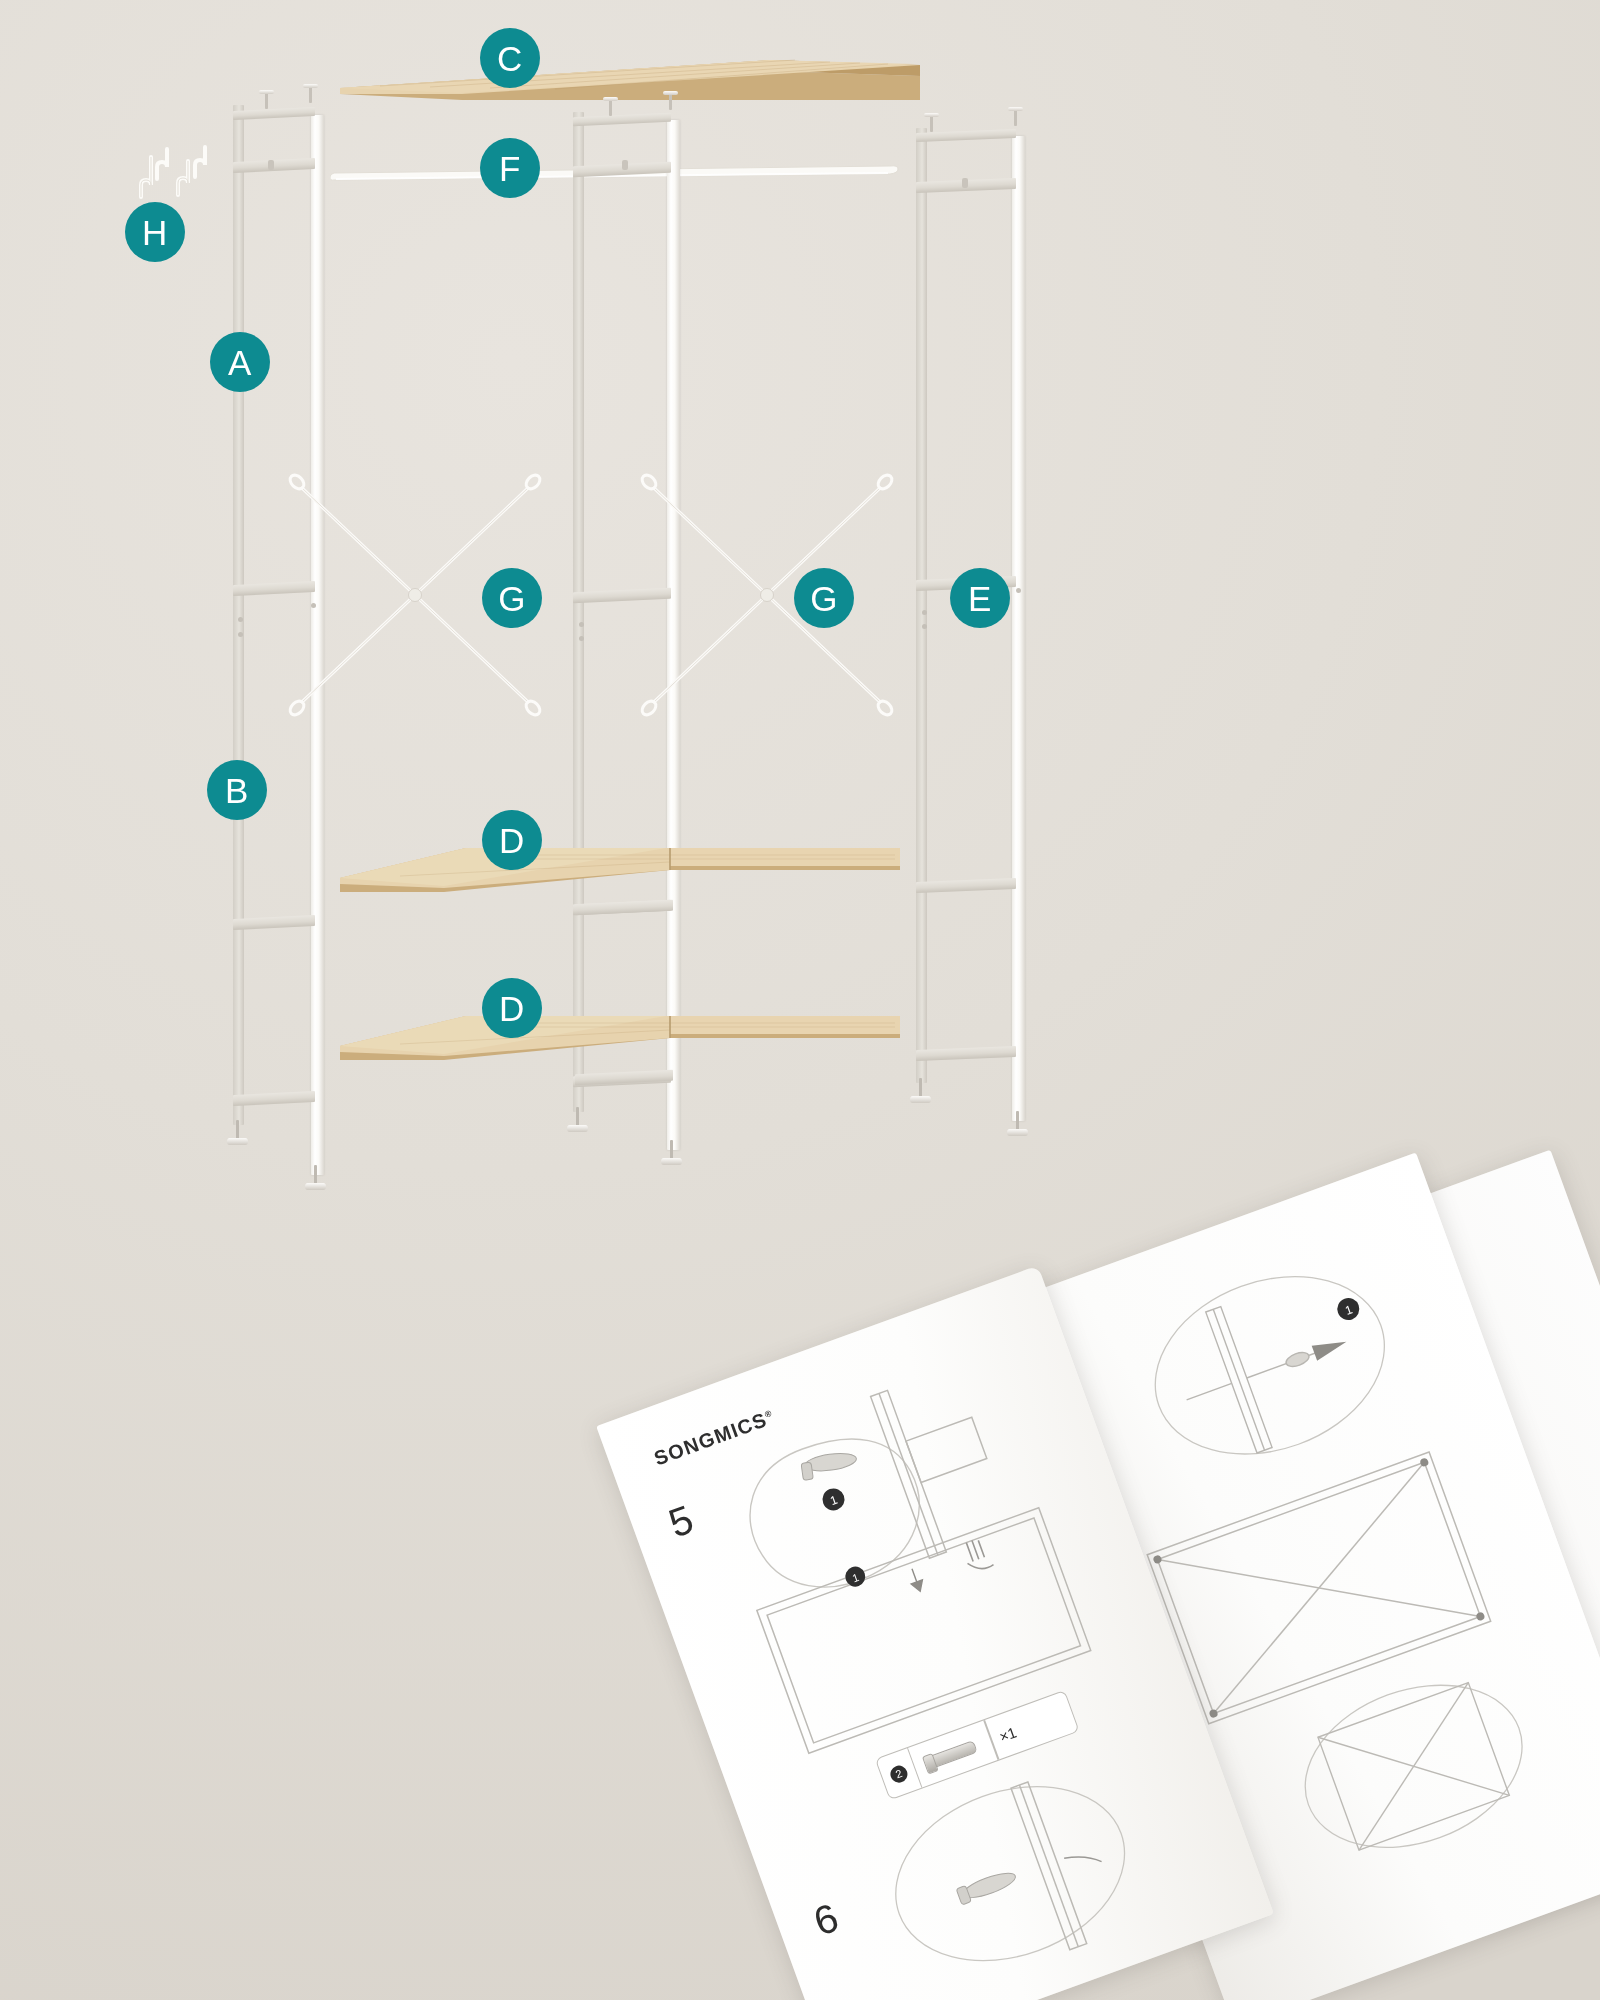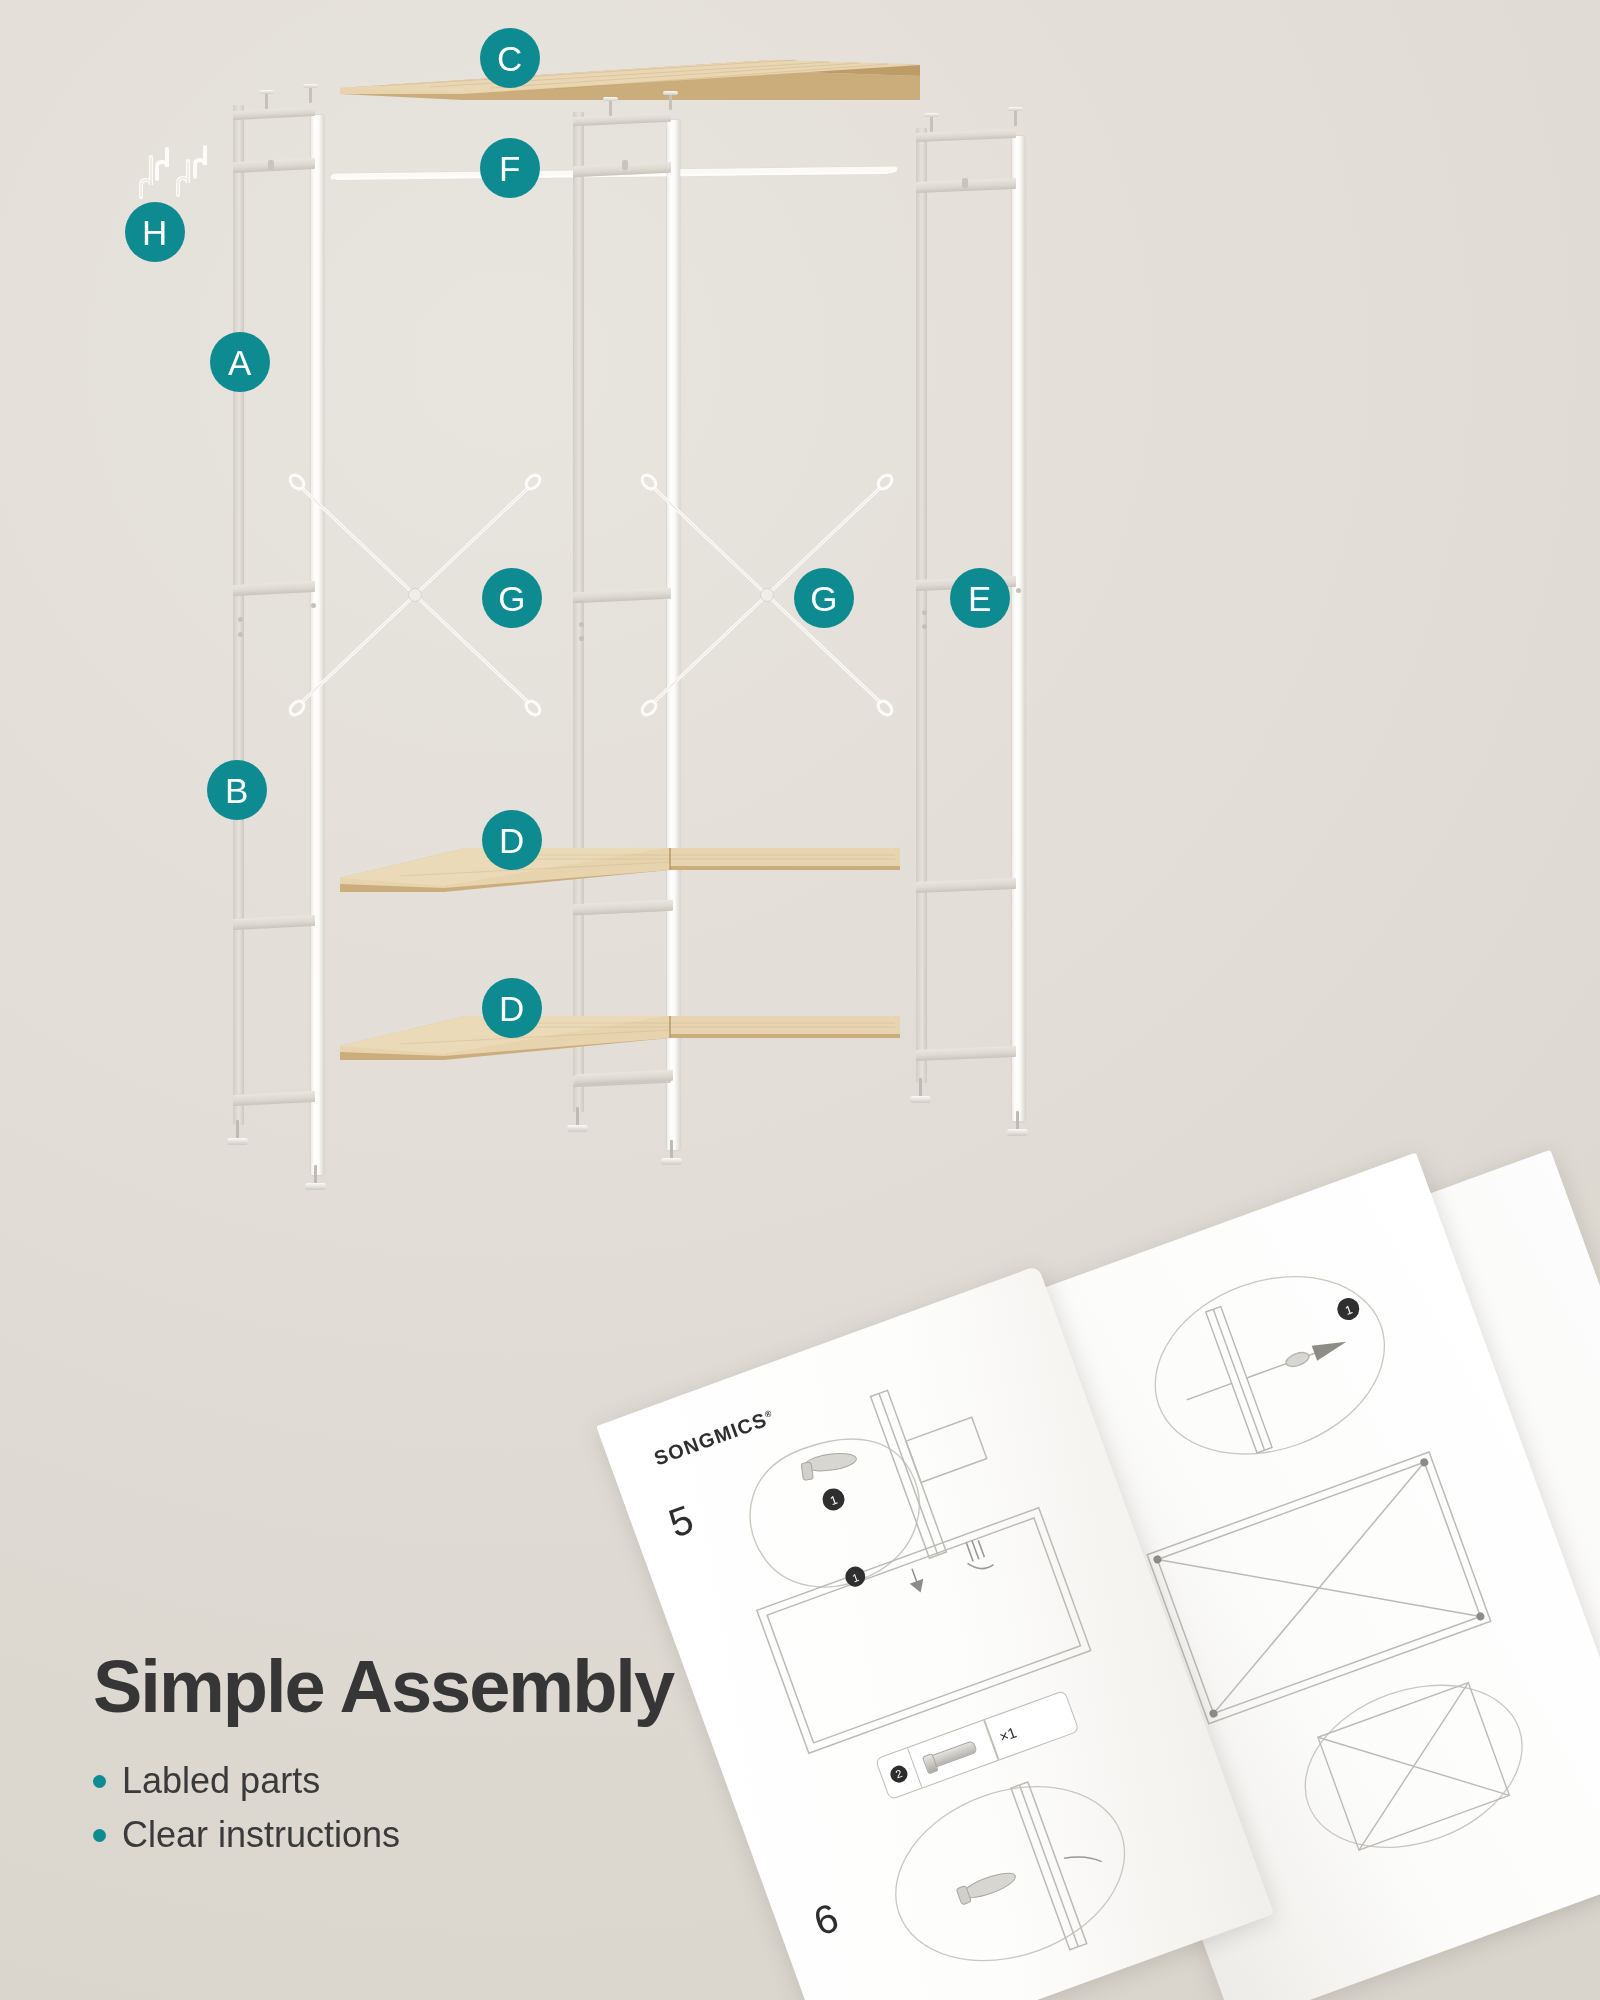--- a/index.html
+++ b/index.html
@@ -354,33 +354,20 @@
         <div class="badge" style="left: 210px; top: 332px; width: 60px; height: 60px; background: rgb(13, 139, 145); color: rgb(255, 255, 255); font-size: 35px;">A</div>
         <div class="badge" style="left: 482px; top: 568px; width: 60px; height: 60px; background: rgb(13, 139, 145); color: rgb(255, 255, 255); font-size: 35px;">G</div>
         <div class="badge" style="left: 794px; top: 568px; width: 60px; height: 60px; background: rgb(13, 139, 145); color: rgb(255, 255, 255); font-size: 35px;">G</div>
         <div class="badge" style="left: 950px; top: 568px; width: 60px; height: 60px; background: rgb(13, 139, 145); color: rgb(255, 255, 255); font-size: 35px;">E</div>
         <div class="badge" style="left: 207px; top: 760px; width: 60px; height: 60px; background: rgb(13, 139, 145); color: rgb(255, 255, 255); font-size: 35px;">B</div>
         <div class="badge" style="left: 482px; top: 810px; width: 60px; height: 60px; background: rgb(13, 139, 145); color: rgb(255, 255, 255); font-size: 35px;">D</div>
         <div class="badge" style="left: 482px; top: 978px; width: 60px; height: 60px; background: rgb(13, 139, 145); color: rgb(255, 255, 255); font-size: 35px;">D</div>
       </div>
   </div>
 
-  <div id="headline">
-    <h1>Simple Assembly</h1>
-    <ul>
-      <li>
-        <span class="dot"></span>
-        <span>Labled parts</span>
-      </li>
-      <li>
-        <span class="dot"></span>
-        <span>Clear instructions</span>
-      </li>
-    </ul>
-  </div>
 
   <div id="booklet">
 
     <div class="page pageFar"></div>
 
     <div class="page pageR">
       <div class="stepnum" style="left:46px;top:118px;">7</div>
       <div class="dwg" style="left:110px;top:58px;">
         <svg width="320" height="190" viewBox="0 0 320 190">
           <ellipse cx="150" cy="92" rx="118" ry="84" fill="none" stroke="#C9C7C2" stroke-width="1.3"></ellipse>

